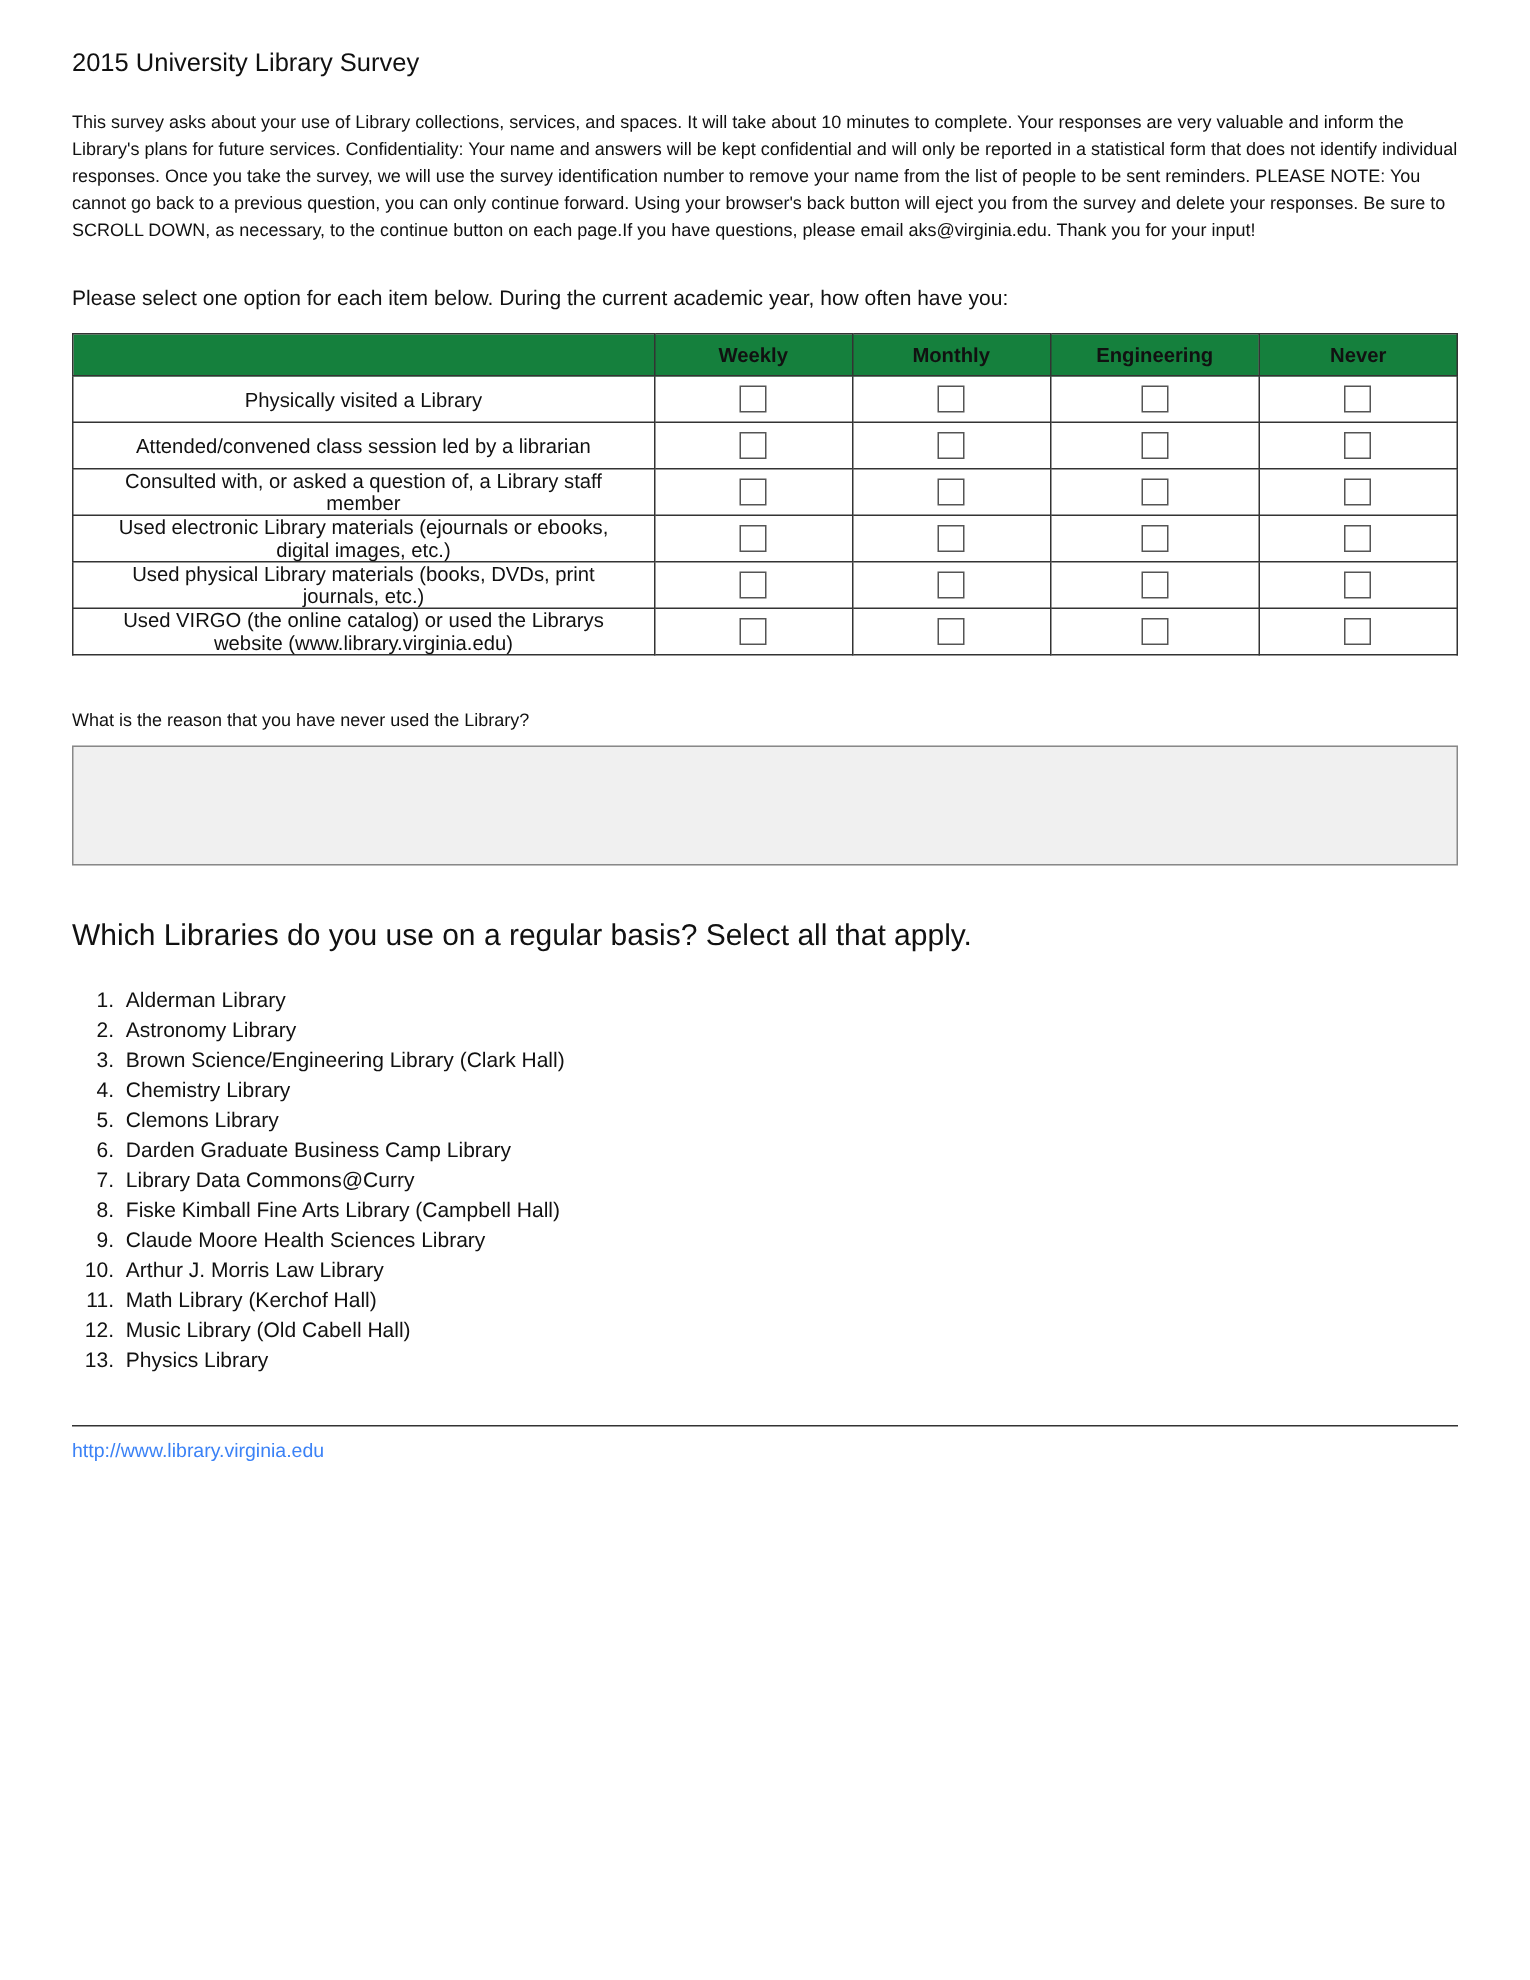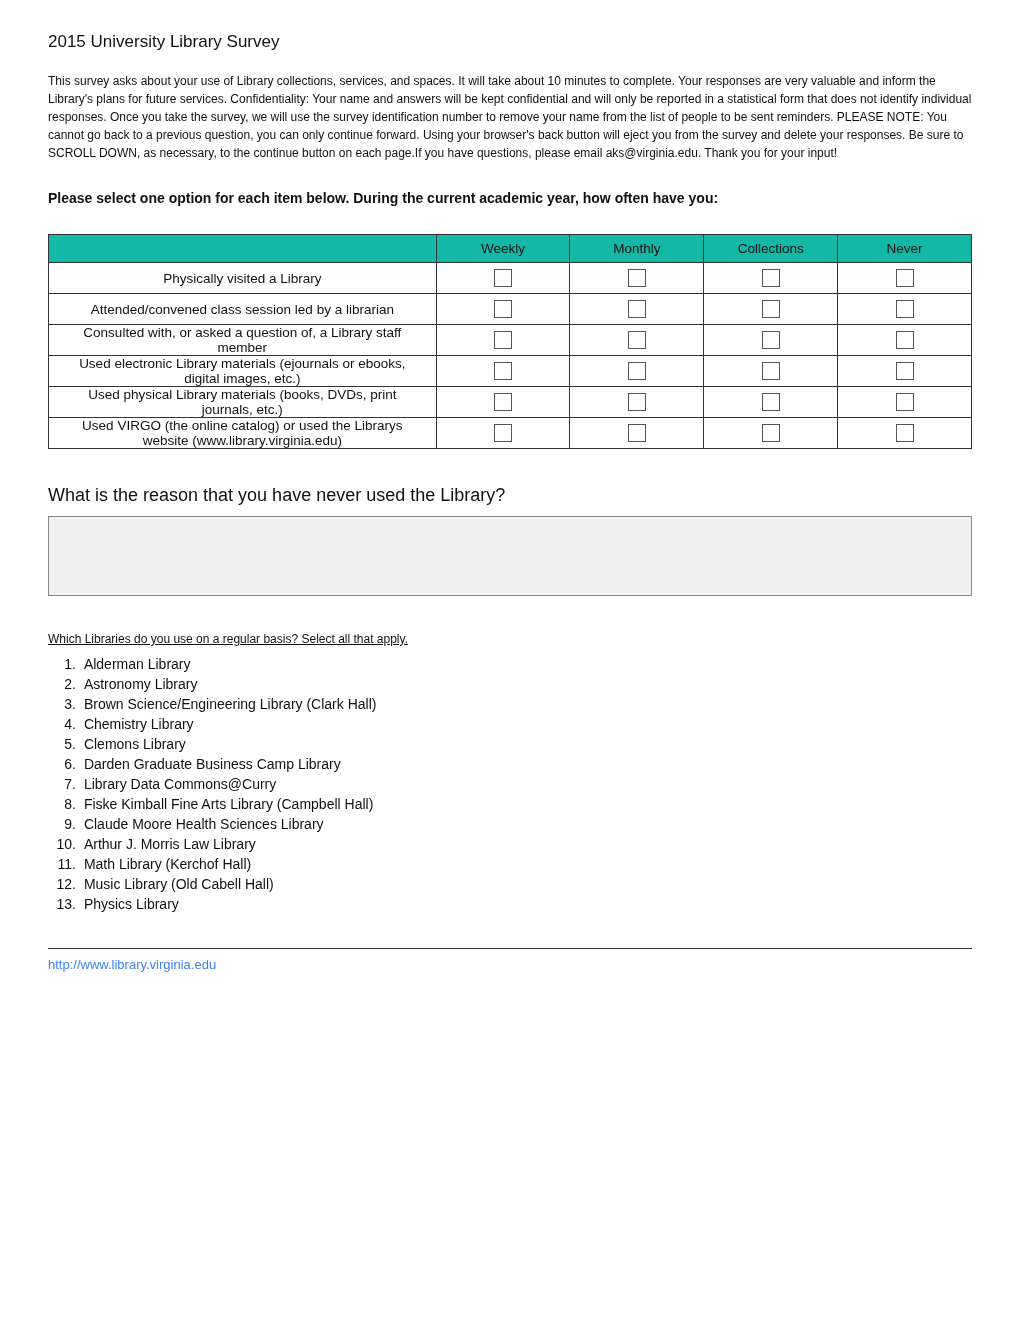--- a/index.html
+++ b/index.html
@@ -16,77 +16,75 @@
       font-size: 17px;
       margin-bottom: 20px;
     }
     .intro-text {
       font-size: 12px;
       line-height: 1.5;
       margin-bottom: 28px;
     }
     .section-label {
       font-size: 14px;
-      margin-bottom: 28px;
-      font-weight: bold;
+      margin-bottom: 16px;
     }
     
     .freq-table {
       width: 100%;
       border-collapse: collapse;
       margin-bottom: 36px;
       font-size: 13.5px;
     }
     .freq-table th, .freq-table td {
       border: 1px solid #333;
       text-align: center;
       padding: 6px 8px;
     }
     .freq-table th {
-      background: #14b8a6;
-      font-weight: normal;
+      background: #15803d;
+      font-weight: bold;
     }
     .freq-table td.row-label {
       text-align: center;
       padding: 0 12px;
     }
     .freq-table td.checkbox-cell {
       width: 90px;
     }
     
     .survey-checkbox {
       width: 18px;
       height: 18px;
       border: 1px solid #555;
       display: inline-block;
       vertical-align: middle;
       background: #fff;
       cursor: pointer;
     }
     
     .reason-label {
-      font-size: 18px;
+      font-size: 12px;
       margin-bottom: 10px;
     }
     .reason-textarea {
       width: 100%;
       height: 80px;
       border: 1px solid #888;
       background: #f0f0f0;
       resize: none;
       font-size: 13.5px;
       padding: 6px;
       margin-bottom: 36px;
       display: block;
     }
     
     .libraries-label {
-      font-size: 12px;
-      margin-bottom: 10px;
-      text-decoration: underline;
+      font-size: 20px;
+      margin-bottom: 22px;
     }
     .libraries-list {
       list-style: none;
       margin-left: 0;
       padding-left: 0;
       margin-bottom: 36px;
     }
     .libraries-list li {
       font-size: 14px;
       margin-bottom: 4px;
@@ -124,21 +122,21 @@
 <div class="intro-text">This survey asks about your use of Library collections, services, and spaces. It will take about 10 minutes to complete. Your responses are very valuable and inform the Library's plans for future services. Confidentiality: Your name and answers will be kept confidential and will only be reported in a statistical form that does not identify individual responses. Once you take the survey, we will use the survey identification number to remove your name from the list of people to be sent reminders. PLEASE NOTE: You cannot go back to a previous question, you can only continue forward.  Using your browser's back button will eject you from the survey and delete your responses. Be sure to SCROLL DOWN, as necessary, to the continue button on each page.If you have questions, please email aks@virginia.edu. Thank you for your input!</div>
 
 <div class="section-label">Please select one option for each item below. During the current academic year, how often have you:</div>
 
 <table class="freq-table">
   <thead>
     <tr>
       <th style="width:42%; border:1px solid #333;"></th>
       <th>Weekly</th>
       <th>Monthly</th>
-      <th>Collections</th>
+      <th>Engineering</th>
       <th>Never</th>
     </tr>
   </thead>
   <tbody id="freq-tbody">
 
   <tr>
         <td class="row-label">Physically visited a Library</td>
         <td class="checkbox-cell"><span class="survey-checkbox"></span></td>
         <td class="checkbox-cell"><span class="survey-checkbox"></span></td>
         <td class="checkbox-cell"><span class="survey-checkbox"></span></td>

